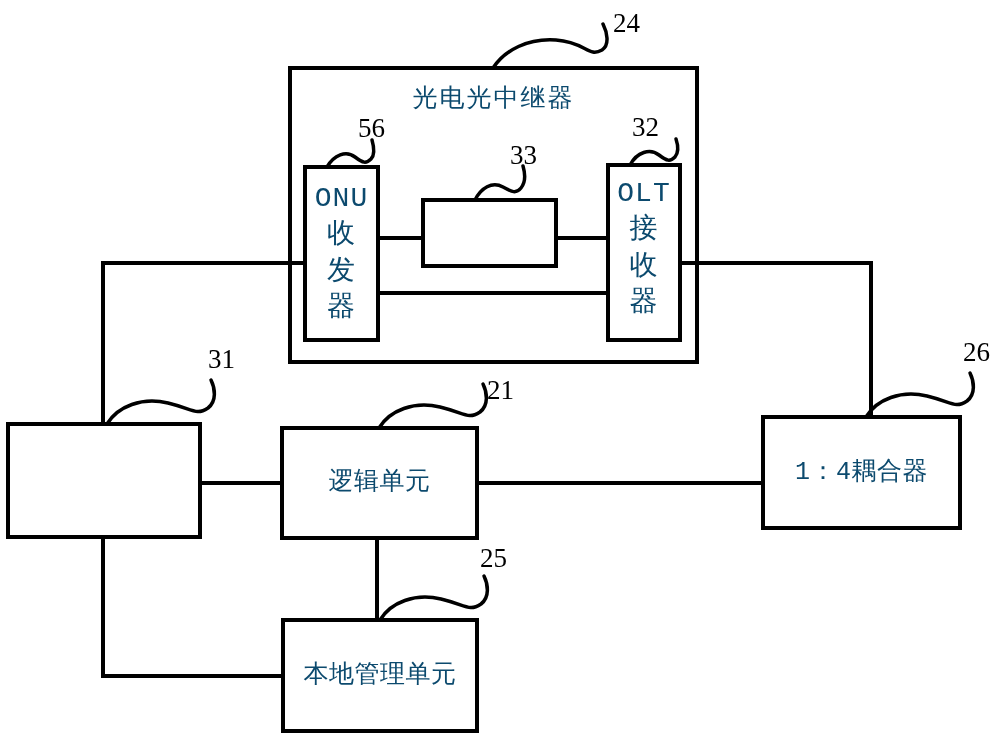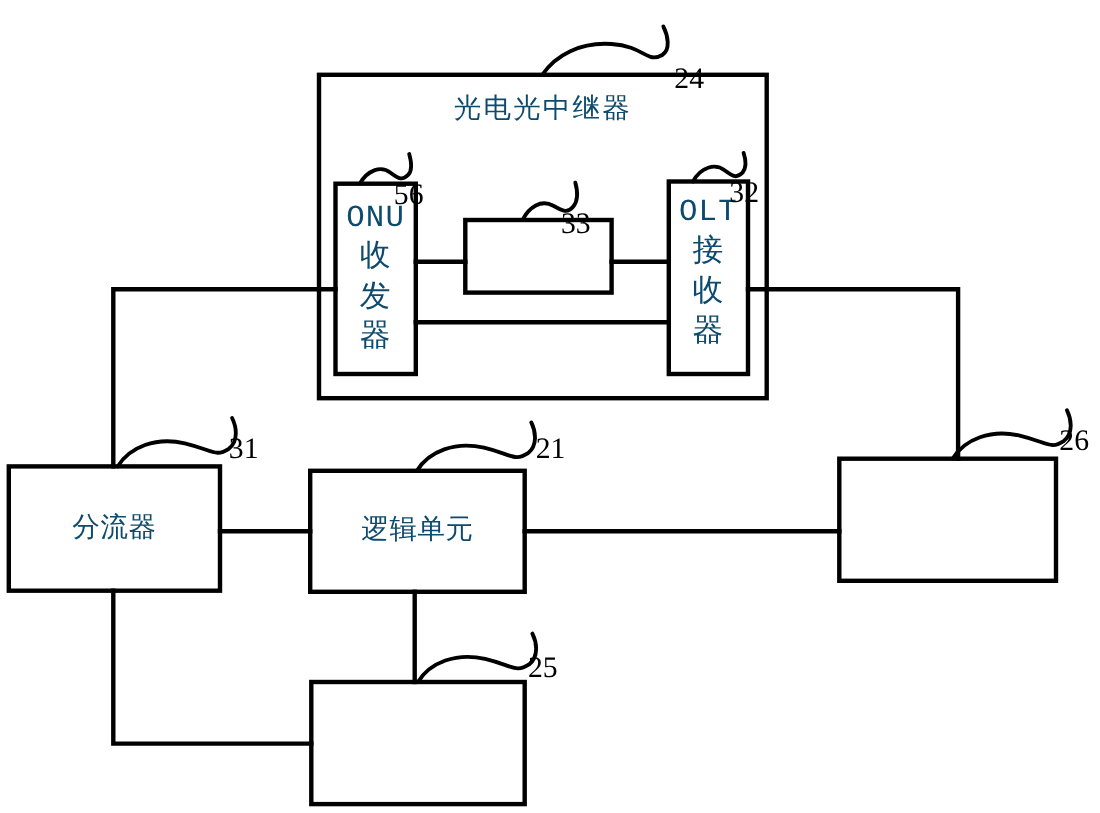--- a/index.html
+++ b/index.html
@@ -39,21 +39,20 @@
     pointer-events: none;
     white-space: pre-line;
   }
   .ref-num {
     position: absolute;
     color: #000000;
     font-family: "Liberation Serif", "DejaVu Serif", serif;
     font-size: 27px;
     font-style: normal;
     line-height: 1;
-    margin-top: 48px;
   }
   .narrow-label {
     font-size: 28px;
     line-height: 1.30;
     letter-spacing: 1px;
   }
   .container-title {
     font-size: 25px;
     letter-spacing: 2px;
   }
@@ -129,35 +128,36 @@
 
   <div class="box-label narrow-label" style="left:305px; top:167px; width:73px; height:173px;">ONU
 收  发
 器</div>
 
 
   <div class="box-label narrow-label" style="left:608px; top:161px; width:72px; height:175px;">OLT
 接  收
 器</div>
 
-  <div class="box-label" style="left:8px; top:424px; width:192px; height:113px;">分流器</div>
 
   <div class="box-label" style="left:282px; top:428px; width:195px; height:110px;">逻辑单元</div>
 
+  <div class="box-label" style="left:763px; top:417px; width:197px; height:111px;">1：4耦合器</div>
 
+  <div class="box-label" style="left:283px; top:620px; width:194px; height:111px;">本地管理单元</div>
 
   <div class="ref-num" style="left:613px; top:10px;">24</div>
 
   <div class="ref-num" style="left:358px; top:115px;">56</div>
 
-  <div class="ref-num" style="left:663px; top:114px;">32</div>
+  <div class="ref-num" style="left:632px; top:114px;">32</div>
 
   <div class="ref-num" style="left:510px; top:142px;font-family:Liberation Serif, serif;">33</div>
 
   <div class="ref-num" style="left:208px; top:346px;">31</div>
 
-  <div class="ref-num" style="left:487px; top:346px;">21</div>
+  <div class="ref-num" style="left:487px; top:377px;">21</div>
 
   <div class="ref-num" style="left:963px; top:339px;">26</div>
 
   <div class="ref-num" style="left:480px; top:545px;">25</div>
 
 </div>
 
 </body></html>

